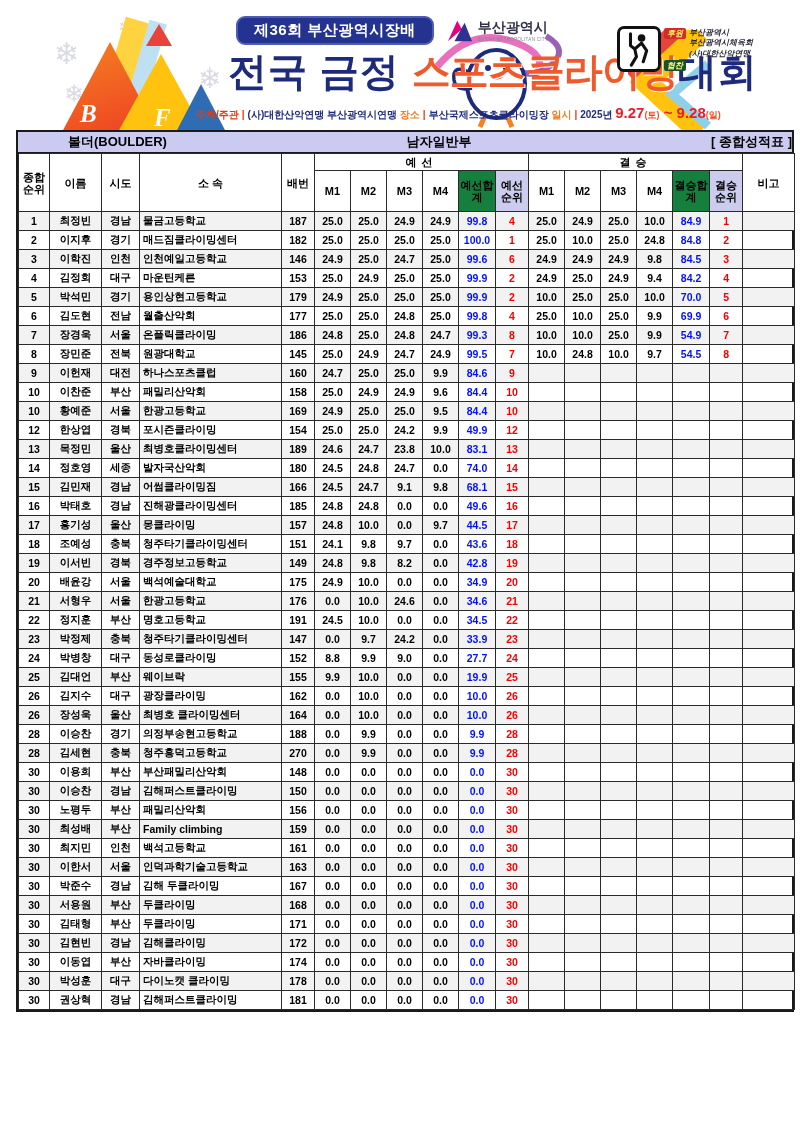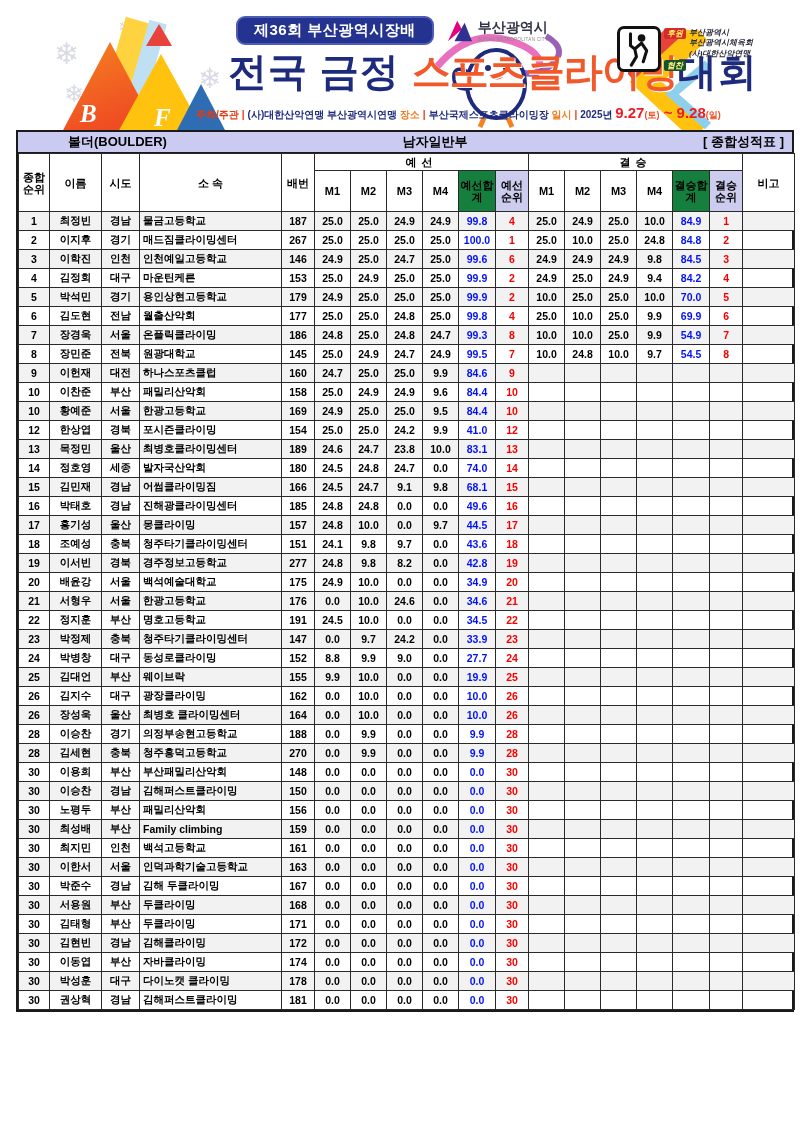--- a/index.html
+++ b/index.html
@@ -55,21 +55,21 @@
   .sp-badge.pink { background:#14532d; color:#fff27a; }
   .sp-list { list-style:none; }
   .sp-list li { font-size:8px; font-weight:bold; color:#2a2a3a; line-height:10.4px; white-space:nowrap; }
 
   
   .score-wrap { position:absolute; left:16px; top:130px; width:778px; border:2px solid #1a1a1a; background:#fff; }
   .table-title { height:21px; background:#cbcbf1; border-bottom:1px solid #1a1a1a;
     display:flex; align-items:center; justify-content:space-between;
     font-size:13px; font-weight:bold; color:#000; }
   .table-title .tl { padding-left:50px; }
-  .table-title .tr { padding-right:8px; }
+  .table-title .tr { padding-right:0; }
   table { border-collapse:collapse; width:100%; table-layout:fixed; }
   th, td { border:1px solid #2a2a2a; text-align:center; overflow:hidden; }
   th { font-size:11px; font-weight:bold; background:#fff; padding:1px 1px; line-height:12px; word-break:break-all; }
   th.group { letter-spacing:5px; height:17px; }
   th.sumh { background:#15803d; }
   th.rnkh { background:#ccccee; }
   thead tr.h2 th { height:41px; }
   td { font-size:10.5px; font-weight:bold; height:19px; padding:0 1px; white-space:nowrap; color:#000; }
   td.team { text-align:left; padding-left:3px; }
   td.sum { color:#0012f5; }
@@ -235,21 +235,21 @@
             <td>10.0</td>
             <td class="sum">84.9</td>
             <td class="rnk">1</td>
             <td></td>
           </tr>
           <tr>
             <td>2</td>
             <td>이지후</td>
             <td>경기</td>
             <td class="team">매드짐클라이밍센터</td>
-            <td>267</td>
+            <td>182</td>
             <td>25.0</td>
             <td>25.0</td>
             <td>25.0</td>
             <td>25.0</td>
             <td class="sum">100.0</td>
             <td class="rnk">1</td>
             <td>25.0</td>
             <td>10.0</td>
             <td>25.0</td>
             <td>24.8</td>
@@ -440,21 +440,21 @@
           <tr>
             <td>12</td>
             <td>한상엽</td>
             <td>경북</td>
             <td class="team">포시즌클라이밍</td>
             <td>154</td>
             <td>25.0</td>
             <td>25.0</td>
             <td>24.2</td>
             <td>9.9</td>
-            <td class="sum">41.0</td>
+            <td class="sum">49.9</td>
             <td class="rnk">12</td>
             <td></td>
             <td></td>
             <td></td>
             <td></td>
             <td class="sum"></td>
             <td class="rnk"></td>
             <td></td>
           </tr>
           <tr>
@@ -575,21 +575,21 @@
             <td></td>
             <td class="sum"></td>
             <td class="rnk"></td>
             <td></td>
           </tr>
           <tr>
             <td>19</td>
             <td>이서빈</td>
             <td>경북</td>
             <td class="team">경주정보고등학교</td>
-            <td>277</td>
+            <td>149</td>
             <td>24.8</td>
             <td>9.8</td>
             <td>8.2</td>
             <td>0.0</td>
             <td class="sum">42.8</td>
             <td class="rnk">19</td>
             <td></td>
             <td></td>
             <td></td>
             <td></td>

